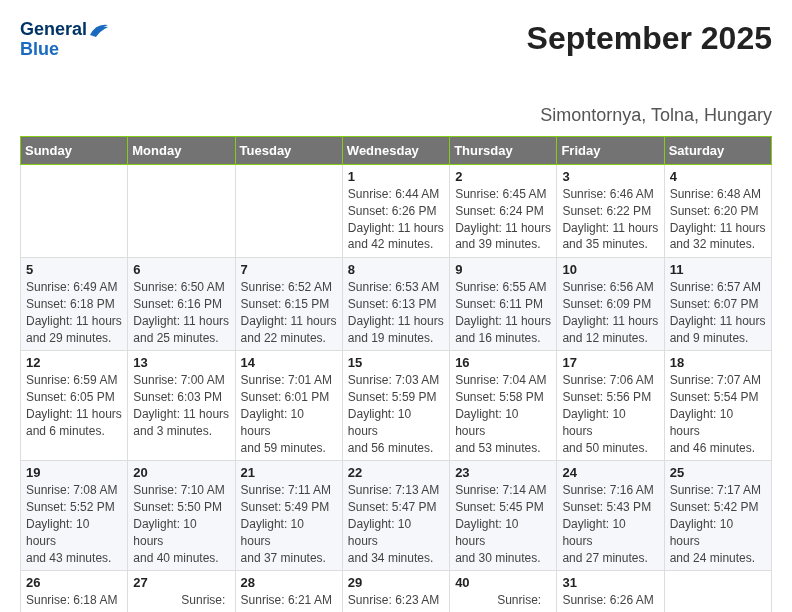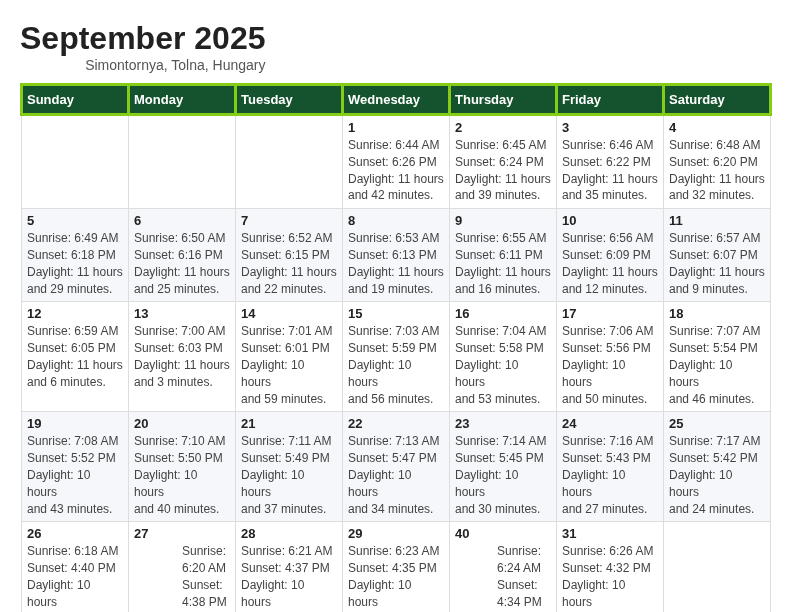--- a/index.html
+++ b/index.html
@@ -31,36 +31,37 @@
     }
     .title-block {
       text-align: right;
     }
     .month-title {
       font-size: 32px;
       font-weight: bold;
       color: #222;
     }
     .location {
-      font-size: 14px;
+      font-size: 18px;
       color: #555;
+      margin-top: 48px;
     }
     .calendar {
       width: 100%;
       border-collapse: collapse;
       border: 1px solid #ccc;
     }
     .calendar th {
-      background-color: #14532d;
+      background-color: #737373;
       color: #fff;
       font-size: 13px;
       font-weight: bold;
       padding: 6px 4px;
       text-align: left;
-      border: 3px solid #84cc16;
+      border: 1px solid #84cc16;
     }
     .calendar td {
       width: calc(100%/7);
       vertical-align: top;
       padding: 4px 5px;
       border: 1px solid #ddd;
       font-size: 10.5px;
       color: #333;
       min-height: 80px;
       background: #fff;
@@ -80,20 +81,32 @@
       line-height: 1.4;
     }
     .empty {
       background: #f9f9f9;
     }
   </style>
 </head>
 <body>
 
 <div class="header">
+  <div class="logo">
+    <div>
+      <div style="display:flex;align-items:center;">
+        <div class="logo-text">
+          <span style="color:#003366">General</span><svg width="22" height="18" viewBox="0 0 22 18" style="vertical-align:middle;margin:0 1px;">
+              <path d="M2 14 Q8 2 20 4 Q14 6 10 10 Q14 5 20 6 Q12 10 8 16 Z" fill="#1a6bbf"></path>
+            </svg>
+        </div>
+      </div>
+      <div class="logo-text" style="color:#1a6bbf;font-size:18px;font-weight:bold;">Blue</div>
+    </div>
+  </div>
   <div class="title-block">
     <div class="month-title">September 2025</div>
     <div class="location">Simontornya, Tolna, Hungary</div>
   </div>
 </div>
 
 <table class="calendar">
   <thead>
     <tr>
     <th>Sunday</th>

